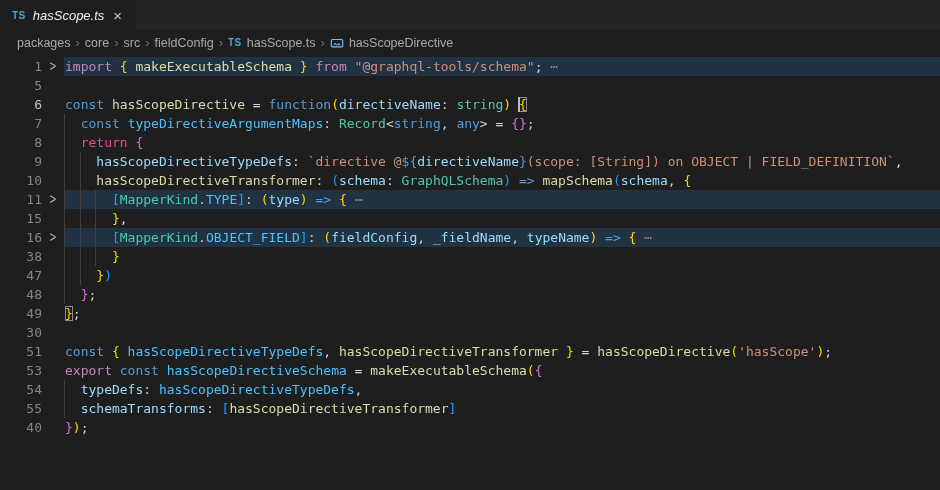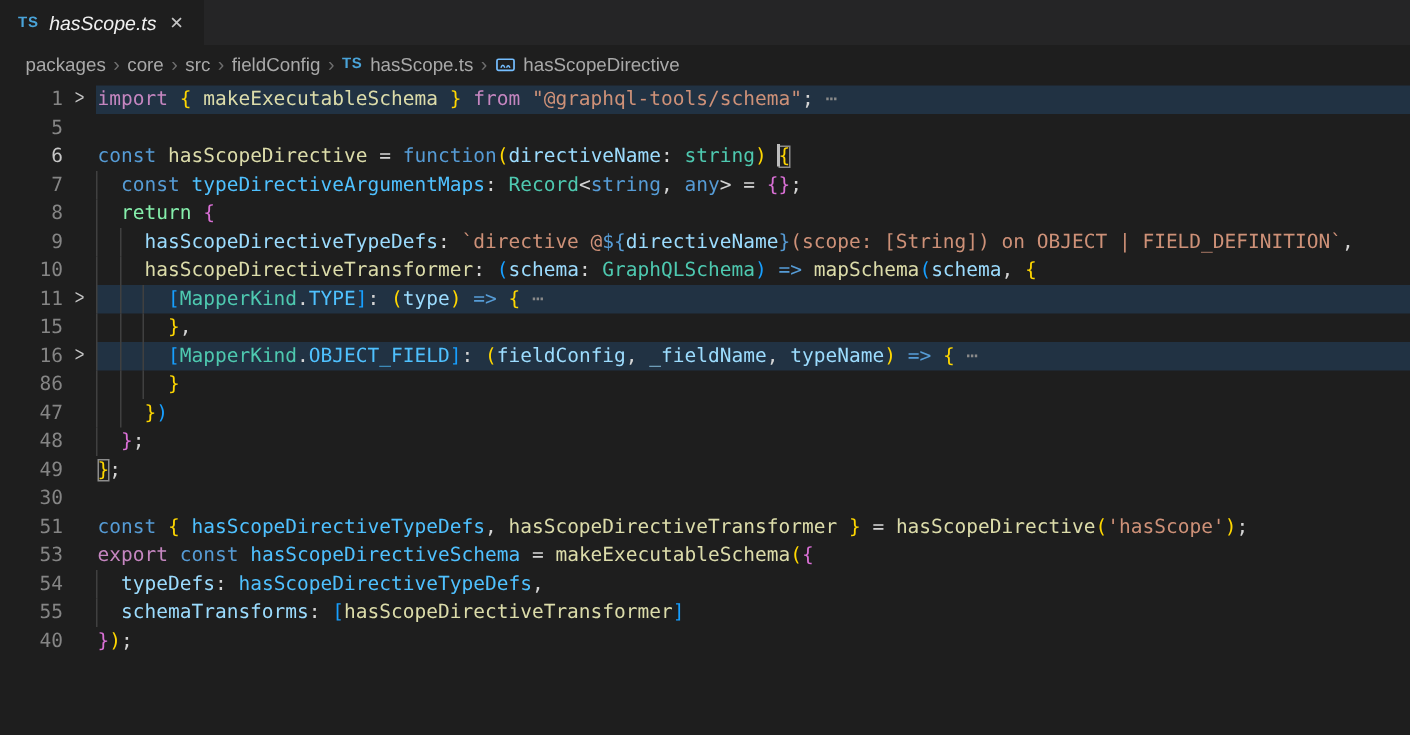--- a/index.html
+++ b/index.html
@@ -73,27 +73,27 @@
       </svg>
       <span>hasScopeDirective</span>
     </span>
   </div>
 
 <div class="editor">
     <div class="line hl"><span class="gutter-num">1</span><span class="gutter-chev">&gt;</span><span class="code"><span style="color: rgb(197, 134, 192);">import </span><span style="color: rgb(255, 215, 0);">{</span><span style="color: rgb(220, 220, 170);"> makeExecutableSchema </span><span style="color: rgb(255, 215, 0);">}</span><span style="color: rgb(212, 212, 212);"> </span><span style="color: rgb(197, 134, 192);">from</span><span style="color: rgb(212, 212, 212);"> </span><span style="color: rgb(206, 145, 120);">"@graphql-tools/schema"</span><span style="color: rgb(212, 212, 212);">;</span><span style="color: rgb(138, 138, 138);"> ⋯</span></span></div>
     <div class="line"><span class="gutter-num">5</span><span class="gutter-chev"></span><span class="code"></span></div>
     <div class="line"><span class="gutter-num active">6</span><span class="gutter-chev"></span><span class="code"><span style="color: rgb(86, 156, 214);">const </span><span style="color: rgb(220, 220, 170);">hasScopeDirective</span><span style="color: rgb(212, 212, 212);"> = </span><span style="color: rgb(86, 156, 214);">function</span><span style="color: rgb(255, 215, 0);">(</span><span style="color: rgb(156, 220, 254);">directiveName</span><span style="color: rgb(212, 212, 212);">: </span><span style="color: rgb(78, 201, 176);">string</span><span style="color: rgb(255, 215, 0);">)</span><span style="color: rgb(212, 212, 212);"> </span><span class="cursor"></span><span class="boxed" style="color: rgb(255, 215, 0);">{</span></span></div>
     <div class="line"><span class="gutter-num">7</span><span class="gutter-chev"></span><span class="code"><span class="guide" style="left: 0ch;"></span><span style="color: rgb(212, 212, 212);">  </span><span style="color: rgb(86, 156, 214);">const </span><span style="color: rgb(79, 193, 255);">typeDirectiveArgumentMaps</span><span style="color: rgb(212, 212, 212);">: </span><span style="color: rgb(78, 201, 176);">Record</span><span style="color: rgb(212, 212, 212);">&lt;</span><span style="color: rgb(86, 156, 214);">string</span><span style="color: rgb(212, 212, 212);">, </span><span style="color: rgb(86, 156, 214);">any</span><span style="color: rgb(212, 212, 212);">&gt;</span><span style="color: rgb(212, 212, 212);"> = </span><span style="color: rgb(218, 112, 214);">{}</span><span style="color: rgb(212, 212, 212);">;</span></span></div>
-    <div class="line"><span class="gutter-num">8</span><span class="gutter-chev"></span><span class="code"><span class="guide" style="left: 0ch;"></span><span style="color: rgb(212, 212, 212);">  </span><span style="color: #86efac;">return </span><span style="color: rgb(218, 112, 214);">{</span></span></div>
+    <div class="line"><span class="gutter-num">8</span><span class="gutter-chev"></span><span class="code"><span class="guide" style="left: 0ch;"></span><span style="color: rgb(212, 212, 212);">  </span><span style="color: #ec4899;">return </span><span style="color: rgb(218, 112, 214);">{</span></span></div>
     <div class="line"><span class="gutter-num">9</span><span class="gutter-chev"></span><span class="code"><span class="guide" style="left: 0ch;"></span><span class="guide" style="left: 2ch;"></span><span style="color: rgb(212, 212, 212);">    </span><span style="color: rgb(156, 220, 254);">hasScopeDirectiveTypeDefs</span><span style="color: rgb(212, 212, 212);">: </span><span style="color: rgb(206, 145, 120);">`directive @</span><span style="color: rgb(86, 156, 214);">${</span><span style="color: rgb(156, 220, 254);">directiveName</span><span style="color: rgb(86, 156, 214);">}</span><span style="color: rgb(206, 145, 120);">(scope: [String]) on OBJECT | FIELD_DEFINITION`</span><span style="color: rgb(212, 212, 212);">,</span></span></div>
     <div class="line"><span class="gutter-num">10</span><span class="gutter-chev"></span><span class="code"><span class="guide" style="left: 0ch;"></span><span class="guide" style="left: 2ch;"></span><span style="color: rgb(212, 212, 212);">    </span><span style="color: rgb(220, 220, 170);">hasScopeDirectiveTransformer</span><span style="color: rgb(212, 212, 212);">: </span><span style="color: rgb(23, 159, 255);">(</span><span style="color: rgb(156, 220, 254);">schema</span><span style="color: rgb(212, 212, 212);">: </span><span style="color: rgb(78, 201, 176);">GraphQLSchema</span><span style="color: rgb(23, 159, 255);">)</span><span style="color: rgb(86, 156, 214);"> =&gt; </span><span style="color: rgb(220, 220, 170);">mapSchema</span><span style="color: rgb(23, 159, 255);">(</span><span style="color: rgb(156, 220, 254);">schema</span><span style="color: rgb(212, 212, 212);">, </span><span style="color: rgb(255, 215, 0);">{</span></span></div>
     <div class="line hl"><span class="gutter-num">11</span><span class="gutter-chev">&gt;</span><span class="code"><span class="guide" style="left: 0ch;"></span><span class="guide" style="left: 2ch;"></span><span class="guide" style="left: 4ch;"></span><span style="color: rgb(212, 212, 212);">      </span><span style="color: rgb(23, 159, 255);">[</span><span style="color: rgb(78, 201, 176);">MapperKind</span><span style="color: rgb(212, 212, 212);">.</span><span style="color: rgb(79, 193, 255);">TYPE</span><span style="color: rgb(23, 159, 255);">]</span><span style="color: rgb(212, 212, 212);">: </span><span style="color: rgb(255, 215, 0);">(</span><span style="color: rgb(156, 220, 254);">type</span><span style="color: rgb(255, 215, 0);">)</span><span style="color: rgb(86, 156, 214);"> =&gt; </span><span style="color: rgb(255, 215, 0);">{</span><span style="color: rgb(138, 138, 138);"> ⋯</span></span></div>
     <div class="line"><span class="gutter-num">15</span><span class="gutter-chev"></span><span class="code"><span class="guide" style="left: 0ch;"></span><span class="guide" style="left: 2ch;"></span><span class="guide" style="left: 4ch;"></span><span style="color: rgb(212, 212, 212);">      </span><span style="color: rgb(255, 215, 0);">}</span><span style="color: rgb(212, 212, 212);">,</span></span></div>
     <div class="line hl"><span class="gutter-num">16</span><span class="gutter-chev">&gt;</span><span class="code"><span class="guide" style="left: 0ch;"></span><span class="guide" style="left: 2ch;"></span><span class="guide" style="left: 4ch;"></span><span style="color: rgb(212, 212, 212);">      </span><span style="color: rgb(23, 159, 255);">[</span><span style="color: rgb(78, 201, 176);">MapperKind</span><span style="color: rgb(212, 212, 212);">.</span><span style="color: rgb(79, 193, 255);">OBJECT_FIELD</span><span style="color: rgb(23, 159, 255);">]</span><span style="color: rgb(212, 212, 212);">: </span><span style="color: rgb(255, 215, 0);">(</span><span style="color: rgb(156, 220, 254);">fieldConfig</span><span style="color: rgb(212, 212, 212);">, </span><span style="color: rgb(156, 220, 254);">_fieldName</span><span style="color: rgb(212, 212, 212);">, </span><span style="color: rgb(156, 220, 254);">typeName</span><span style="color: rgb(255, 215, 0);">)</span><span style="color: rgb(86, 156, 214);"> =&gt; </span><span style="color: rgb(255, 215, 0);">{</span><span style="color: rgb(138, 138, 138);"> ⋯</span></span></div>
-    <div class="line"><span class="gutter-num">86</span><span class="gutter-chev"></span><span class="code"><span class="guide" style="left: 0ch;"></span><span class="guide" style="left: 2ch;"></span><span class="guide" style="left: 4ch;"></span><span style="color: rgb(212, 212, 212);">      </span><span style="color: rgb(255, 215, 0);">}</span></span></div>
+    <div class="line"><span class="gutter-num">38</span><span class="gutter-chev"></span><span class="code"><span class="guide" style="left: 0ch;"></span><span class="guide" style="left: 2ch;"></span><span class="guide" style="left: 4ch;"></span><span style="color: rgb(212, 212, 212);">      </span><span style="color: rgb(255, 215, 0);">}</span></span></div>
     <div class="line"><span class="gutter-num">47</span><span class="gutter-chev"></span><span class="code"><span class="guide" style="left: 0ch;"></span><span class="guide" style="left: 2ch;"></span><span style="color: rgb(212, 212, 212);">    </span><span style="color: rgb(255, 215, 0);">}</span><span style="color: rgb(23, 159, 255);">)</span></span></div>
     <div class="line"><span class="gutter-num">48</span><span class="gutter-chev"></span><span class="code"><span class="guide" style="left: 0ch;"></span><span style="color: rgb(212, 212, 212);">  </span><span style="color: rgb(218, 112, 214);">}</span><span style="color: rgb(212, 212, 212);">;</span></span></div>
     <div class="line"><span class="gutter-num">49</span><span class="gutter-chev"></span><span class="code"><span class="boxed" style="color: rgb(255, 215, 0);">}</span><span style="color: rgb(212, 212, 212);">;</span></span></div>
     <div class="line"><span class="gutter-num">30</span><span class="gutter-chev"></span><span class="code"></span></div>
     <div class="line"><span class="gutter-num">51</span><span class="gutter-chev"></span><span class="code"><span style="color: rgb(86, 156, 214);">const </span><span style="color: rgb(255, 215, 0);">{</span><span style="color: rgb(79, 193, 255);"> hasScopeDirectiveTypeDefs</span><span style="color: rgb(212, 212, 212);">, </span><span style="color: rgb(220, 220, 170);">hasScopeDirectiveTransformer </span><span style="color: rgb(255, 215, 0);">}</span><span style="color: rgb(212, 212, 212);"> = </span><span style="color: rgb(220, 220, 170);">hasScopeDirective</span><span style="color: rgb(255, 215, 0);">(</span><span style="color: rgb(206, 145, 120);">'hasScope'</span><span style="color: rgb(255, 215, 0);">)</span><span style="color: rgb(212, 212, 212);">;</span></span></div>
     <div class="line"><span class="gutter-num">53</span><span class="gutter-chev"></span><span class="code"><span style="color: rgb(197, 134, 192);">export </span><span style="color: rgb(86, 156, 214);">const </span><span style="color: rgb(79, 193, 255);">hasScopeDirectiveSchema</span><span style="color: rgb(212, 212, 212);"> = </span><span style="color: rgb(220, 220, 170);">makeExecutableSchema</span><span style="color: rgb(255, 215, 0);">(</span><span style="color: rgb(218, 112, 214);">{</span></span></div>
     <div class="line"><span class="gutter-num">54</span><span class="gutter-chev"></span><span class="code"><span class="guide" style="left: 0ch;"></span><span style="color: rgb(212, 212, 212);">  </span><span style="color: rgb(156, 220, 254);">typeDefs</span><span style="color: rgb(212, 212, 212);">: </span><span style="color: rgb(79, 193, 255);">hasScopeDirectiveTypeDefs</span><span style="color: rgb(212, 212, 212);">,</span></span></div>
     <div class="line"><span class="gutter-num">55</span><span class="gutter-chev"></span><span class="code"><span class="guide" style="left: 0ch;"></span><span style="color: rgb(212, 212, 212);">  </span><span style="color: rgb(156, 220, 254);">schemaTransforms</span><span style="color: rgb(212, 212, 212);">: </span><span style="color: rgb(23, 159, 255);">[</span><span style="color: rgb(220, 220, 170);">hasScopeDirectiveTransformer</span><span style="color: rgb(23, 159, 255);">]</span></span></div>
     <div class="line"><span class="gutter-num">40</span><span class="gutter-chev"></span><span class="code"><span style="color: rgb(218, 112, 214);">}</span><span style="color: rgb(255, 215, 0);">)</span><span style="color: rgb(212, 212, 212);">;</span></span></div>
   </div>

